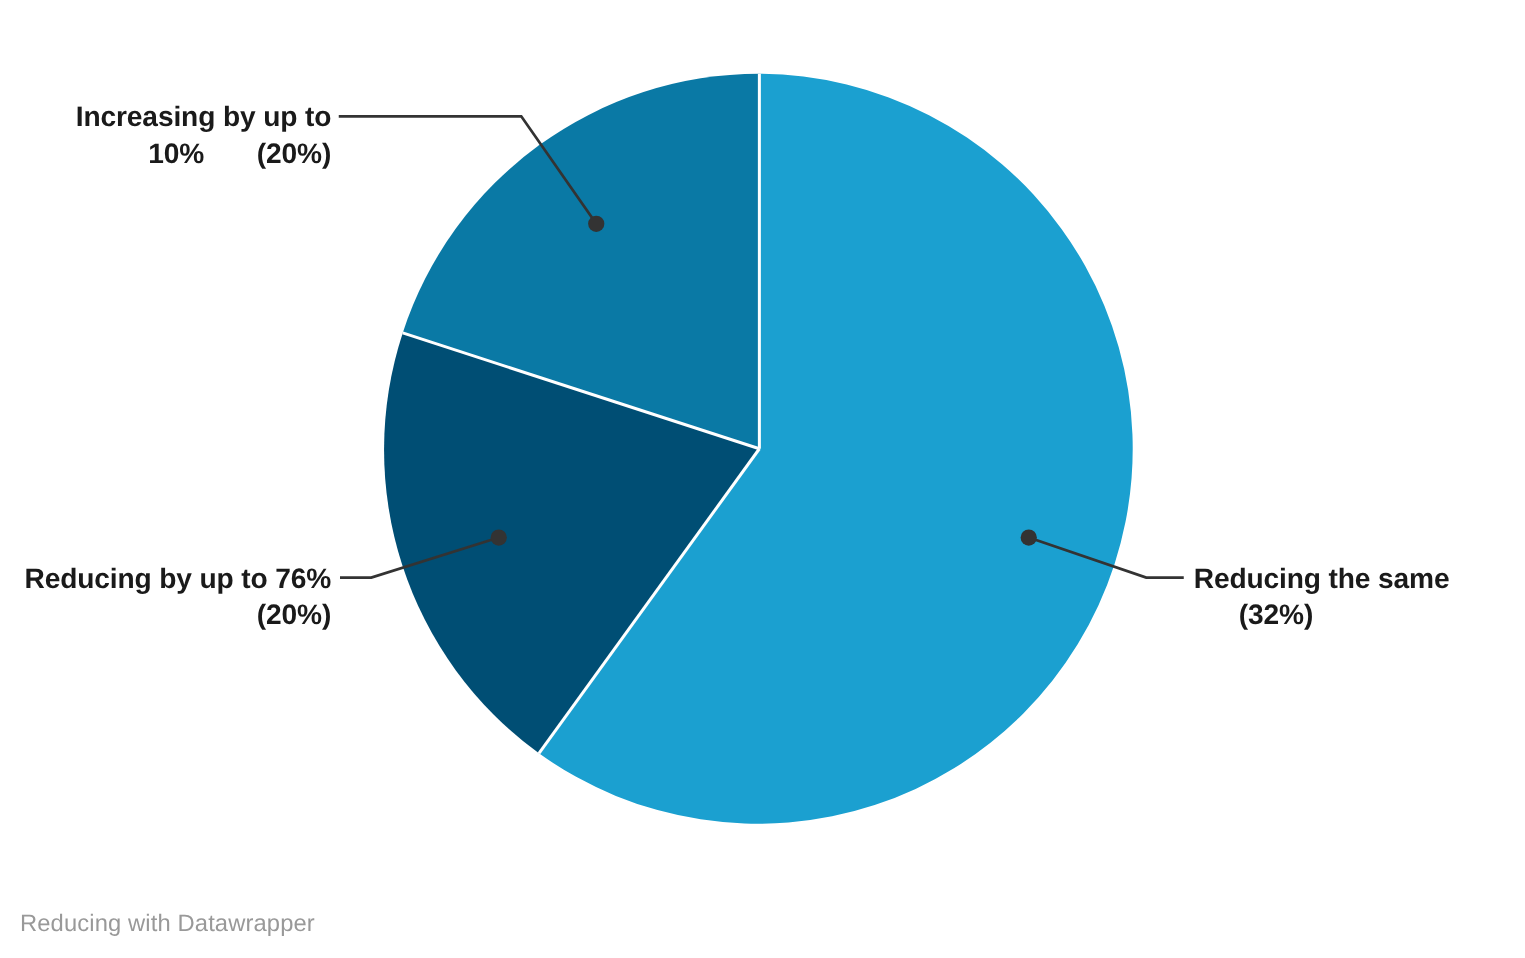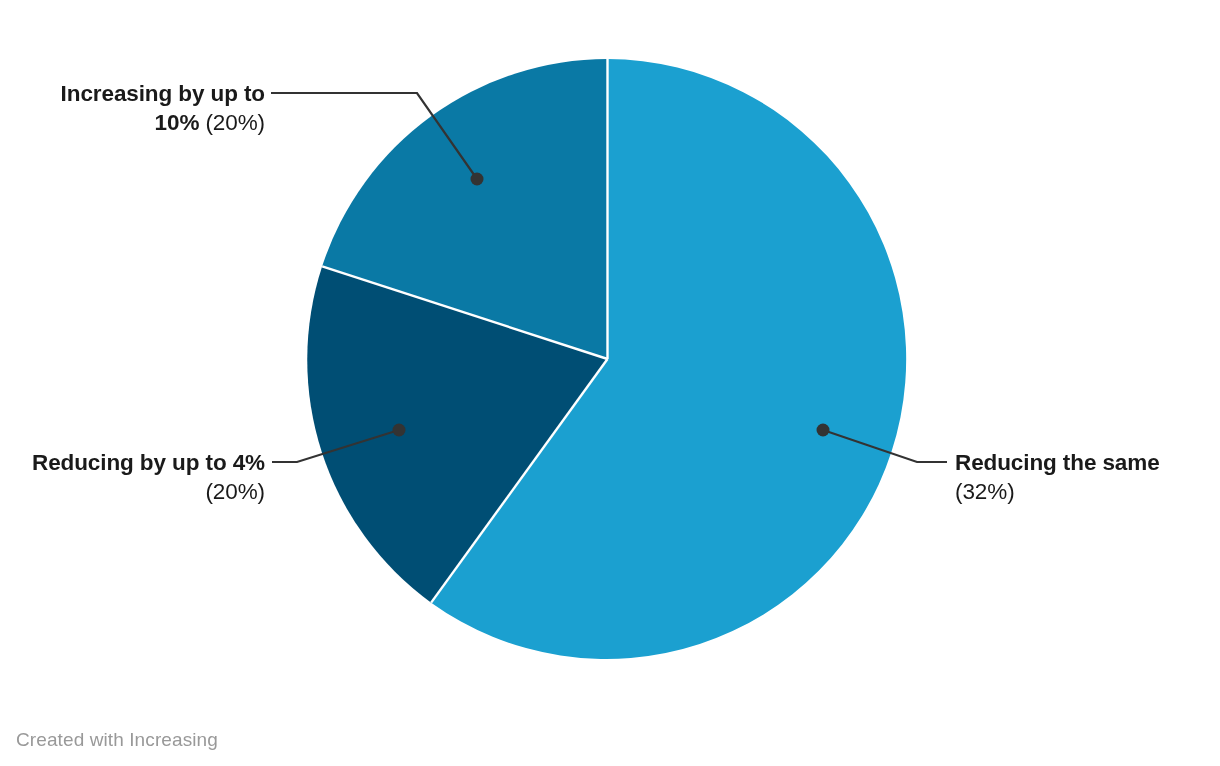--- a/index.html
+++ b/index.html
@@ -35,21 +35,22 @@
     color: #1a1a1a;
     font-size: 22.5px;
     line-height: 29px;
     letter-spacing: -0.1px;
     white-space: nowrap;
   }
   .slice-label .lbl-name {
     font-weight: 700;
   }
   .slice-label .lbl-pct {
-    font-weight: 400;
+    font-weight: 700;
+    margin-left: 36px;
   }
   .label-left {
     text-align: right;
   }
   .label-right {
     text-align: left;
   }
   #label-increasing {
     right: 955px;
     top: 79px;
@@ -102,24 +103,24 @@
     <circle cx="823" cy="430" r="6.5" fill="#333333"></circle>
   </svg>
 
   <div class="slice-label label-left" id="label-increasing">
     <span class="lbl-name">Increasing by up to</span><br>
     <span class="lbl-name">10%</span>
     <span class="lbl-pct">(20%)</span>
   </div>
 
   <div class="slice-label label-left" id="label-reducing">
-    <span class="lbl-name">Reducing by up to 4%</span><br>
+    <span class="lbl-name">Reducing by up to 76%</span><br>
     <span class="lbl-pct">(20%)</span>
   </div>
 
   <div class="slice-label label-right" id="label-staying">
     <span class="lbl-name">Reducing the same</span><br>
     <span class="lbl-pct">(32%)</span>
   </div>
 
-  <div id="footer-credit">Created with Increasing</div>
+  <div id="footer-credit">Reducing with Datawrapper</div>
 
 </div>
 
 </body></html>

